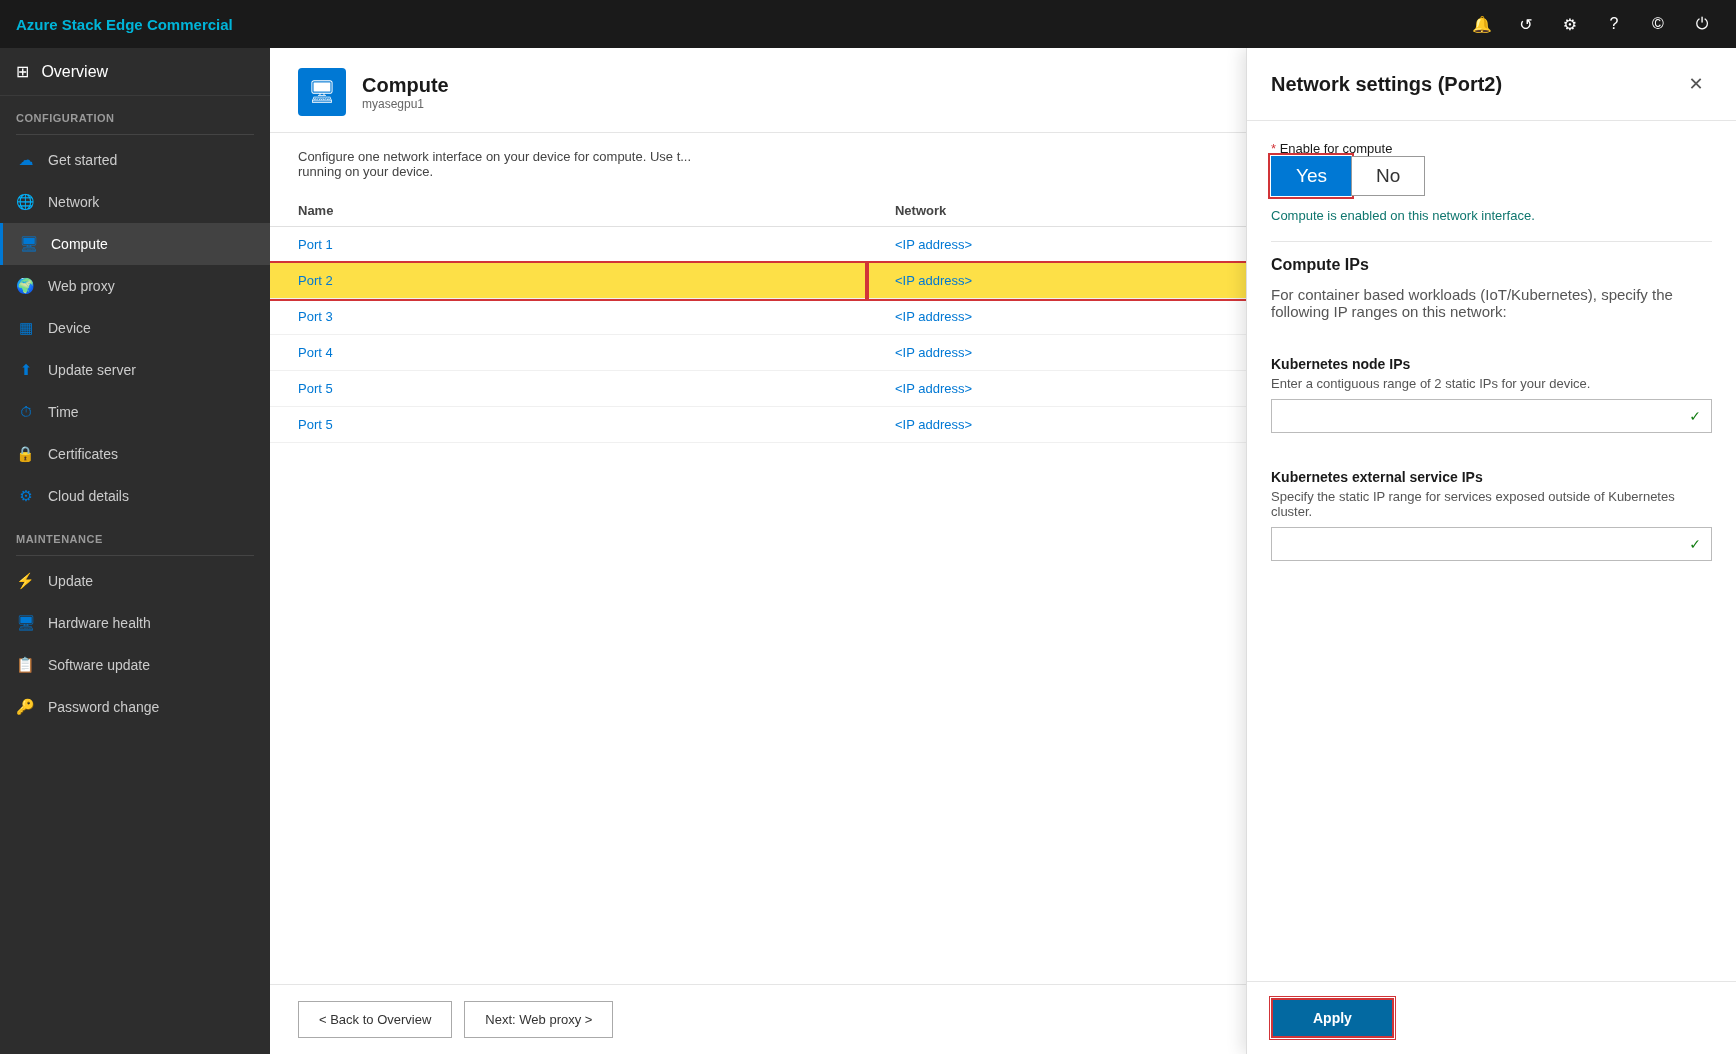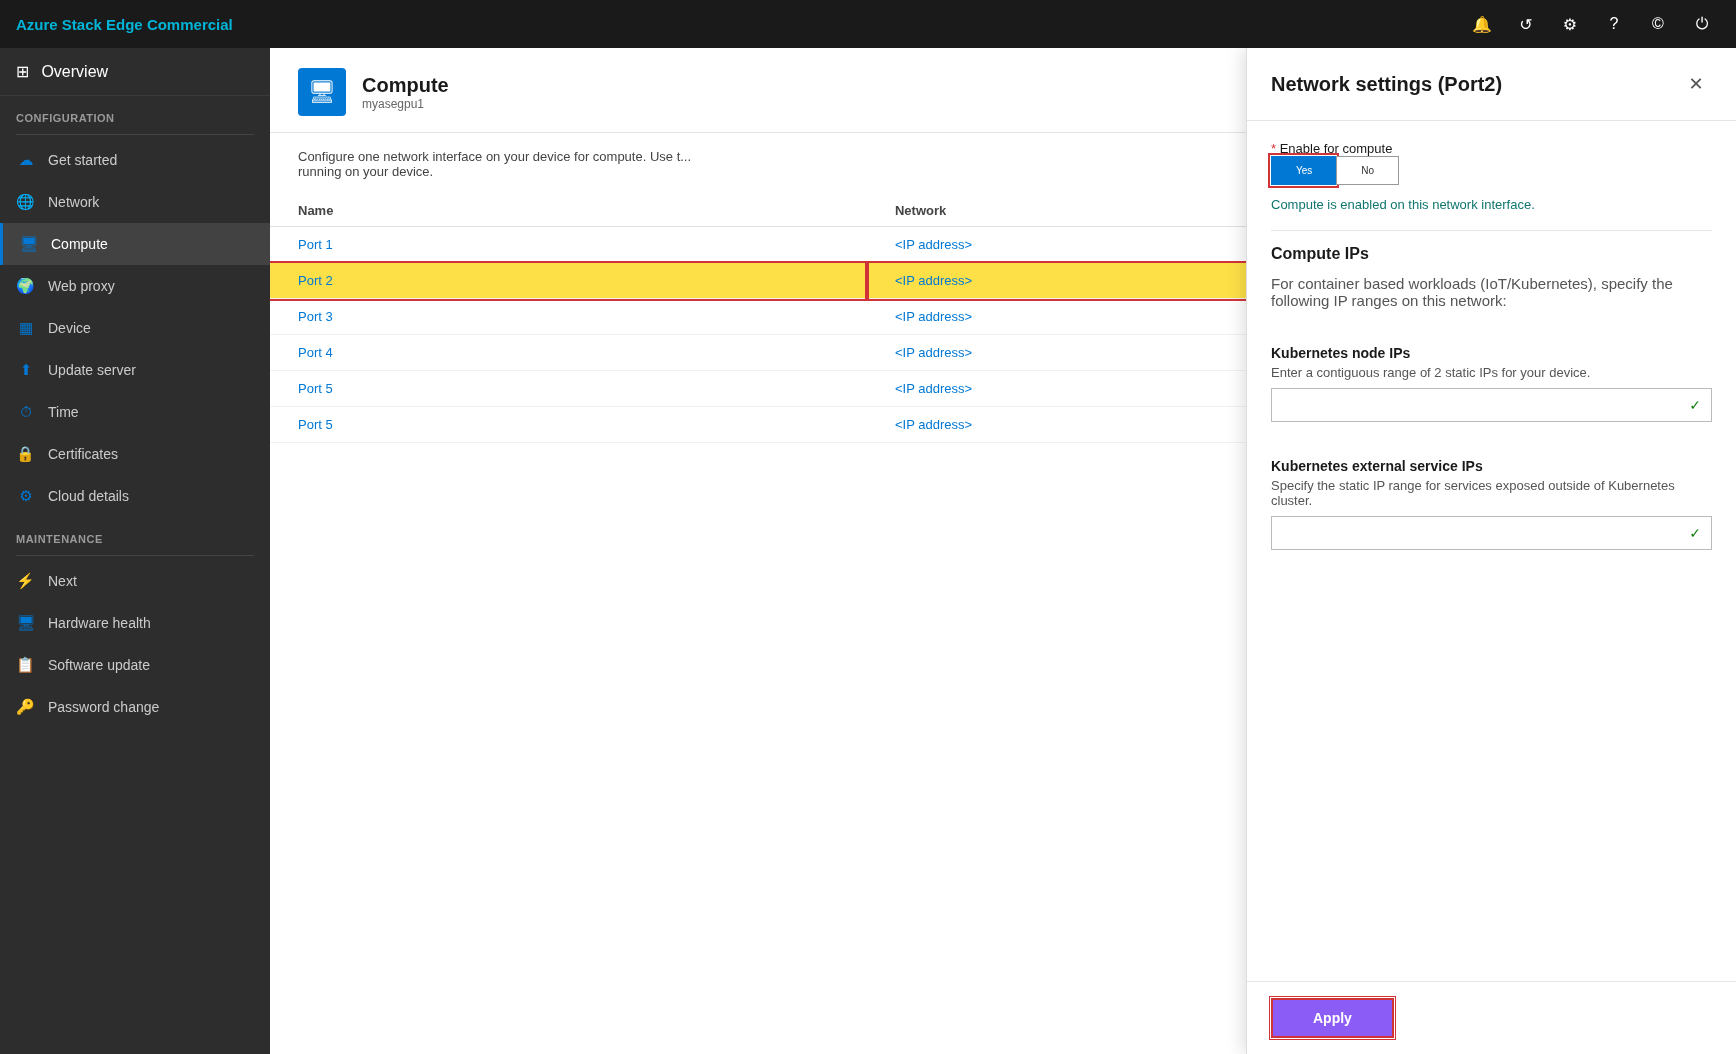--- a/index.html
+++ b/index.html
@@ -254,21 +254,21 @@
     }
 
     .toggle-group {
       display: flex;
       margin-bottom: 12px;
     }
     .toggle-btn {
       padding: 8px 24px;
       border: 1px solid #999;
       background: #fff;
-      font-size: 10px;
+      font-size: 19px;
       cursor: pointer;
       color: #333;
     }
     .toggle-btn.active {
       background: #0078d4;
       color: #fff;
       border-color: #0078d4;
       outline: 2px solid #d13438;
       outline-offset: 1px;
     }
@@ -323,21 +323,21 @@
       font-size: 14px;
     }
 
     .side-panel-footer {
       padding: 16px 24px;
       border-top: 1px solid #e5e5e5;
       flex-shrink: 0;
     }
     .btn-apply {
       padding: 10px 40px;
-      background: #8b5cf6;
+      background: #0369a1;
       color: #fff;
       border: 2px solid #d13438;
       font-size: 14px;
       font-weight: 600;
       cursor: pointer;
       outline: 1px solid #d13438;
       outline-offset: 1px;
     }
 
     
@@ -406,21 +406,21 @@
     <div class="sidebar-item">
       <span class="icon icon-blue">⚙</span>
       <span>Cloud details</span>
     </div>
 
     <div class="sidebar-section-label">MAINTENANCE</div>
     <div class="sidebar-divider"></div>
 
     <div class="sidebar-item">
       <span class="icon icon-yellow">⚡</span>
-      <span>Next</span>
+      <span>Update</span>
     </div>
     <div class="sidebar-item">
       <span class="icon icon-blue">🖥</span>
       <span>Hardware health</span>
     </div>
     <div class="sidebar-item">
       <span class="icon icon-blue">📋</span>
       <span>Software update</span>
     </div>
     <div class="sidebar-item">
@@ -474,20 +474,24 @@
             <td class="port-network">&lt;IP address&gt;</td>
           </tr>
           <tr>
             <td>Port 5</td>
             <td class="port-network">&lt;IP address&gt;</td>
           </tr>
         </tbody>
       </table>
     </div>
 
+    <div class="bottom-nav">
+      <button class="btn-outline">&lt; Back to Overview</button>
+      <button class="btn-outline">Next: Web proxy &gt;</button>
+    </div>
 
     <div class="side-panel">
       <div class="side-panel-header">
         <h2 class="side-panel-title">Network settings (Port2)</h2>
         <button class="close-btn">✕</button>
       </div>
 
       <div class="side-panel-body">
 
         <div class="field-label">

